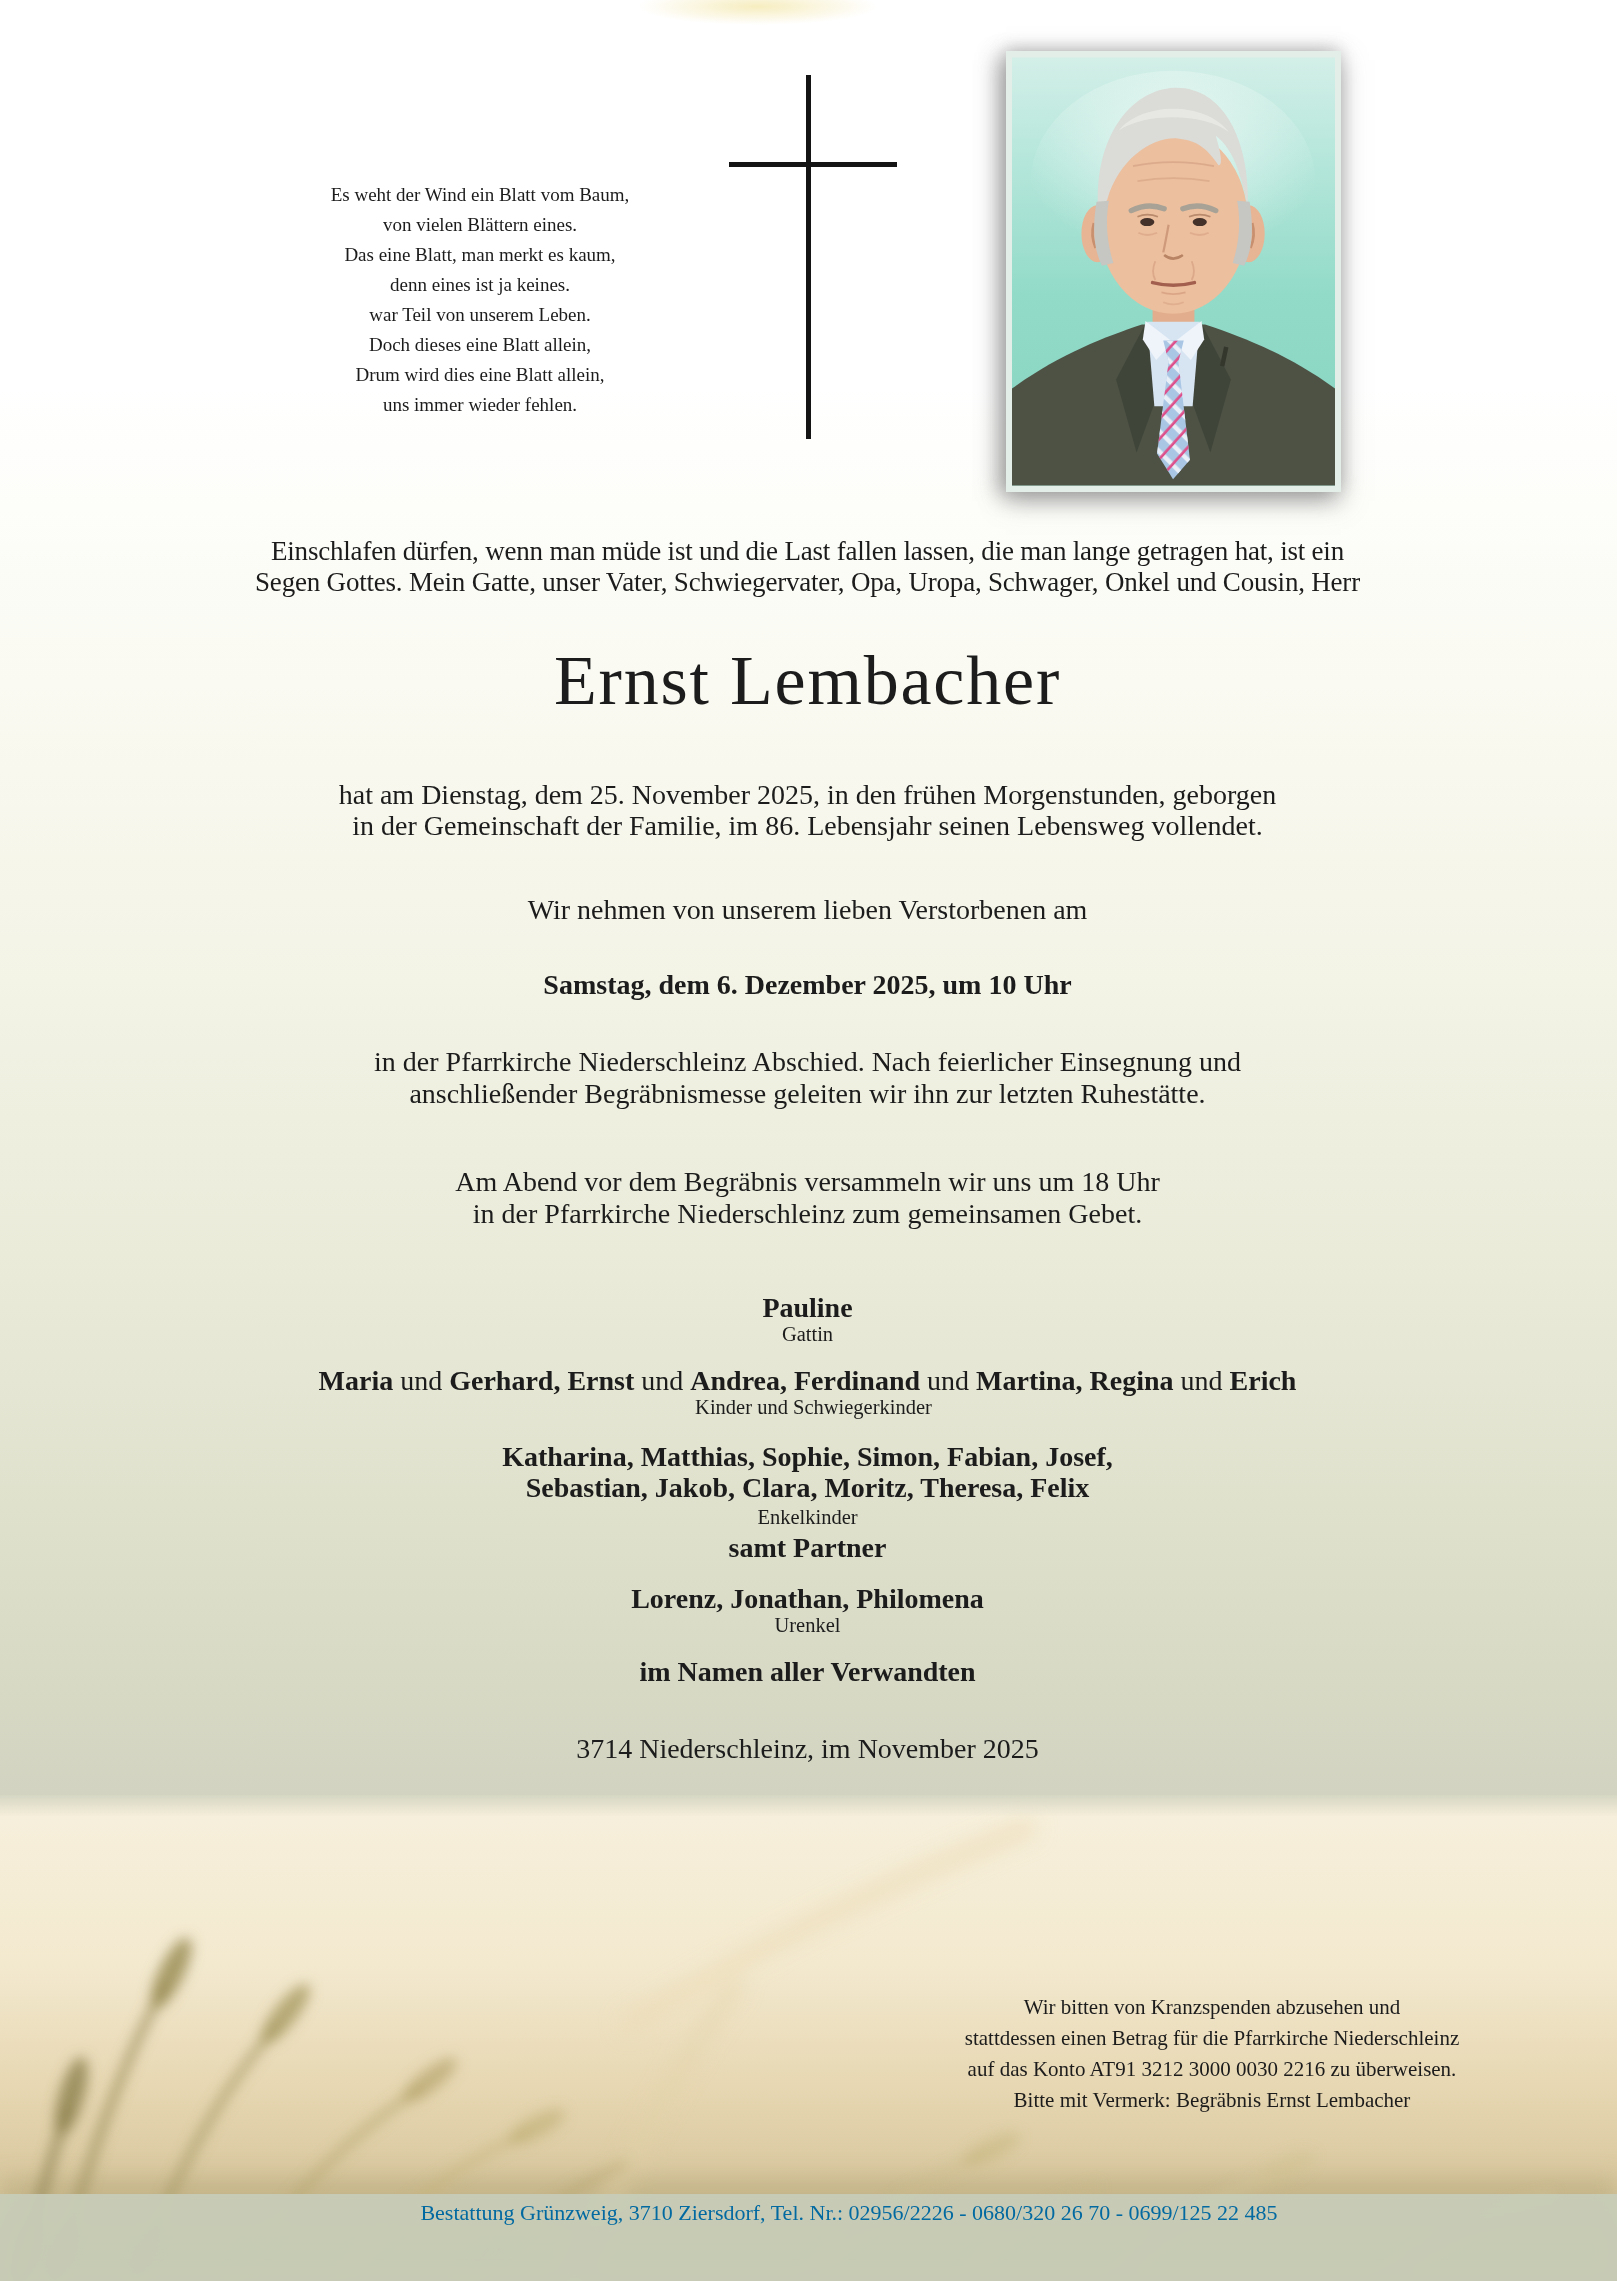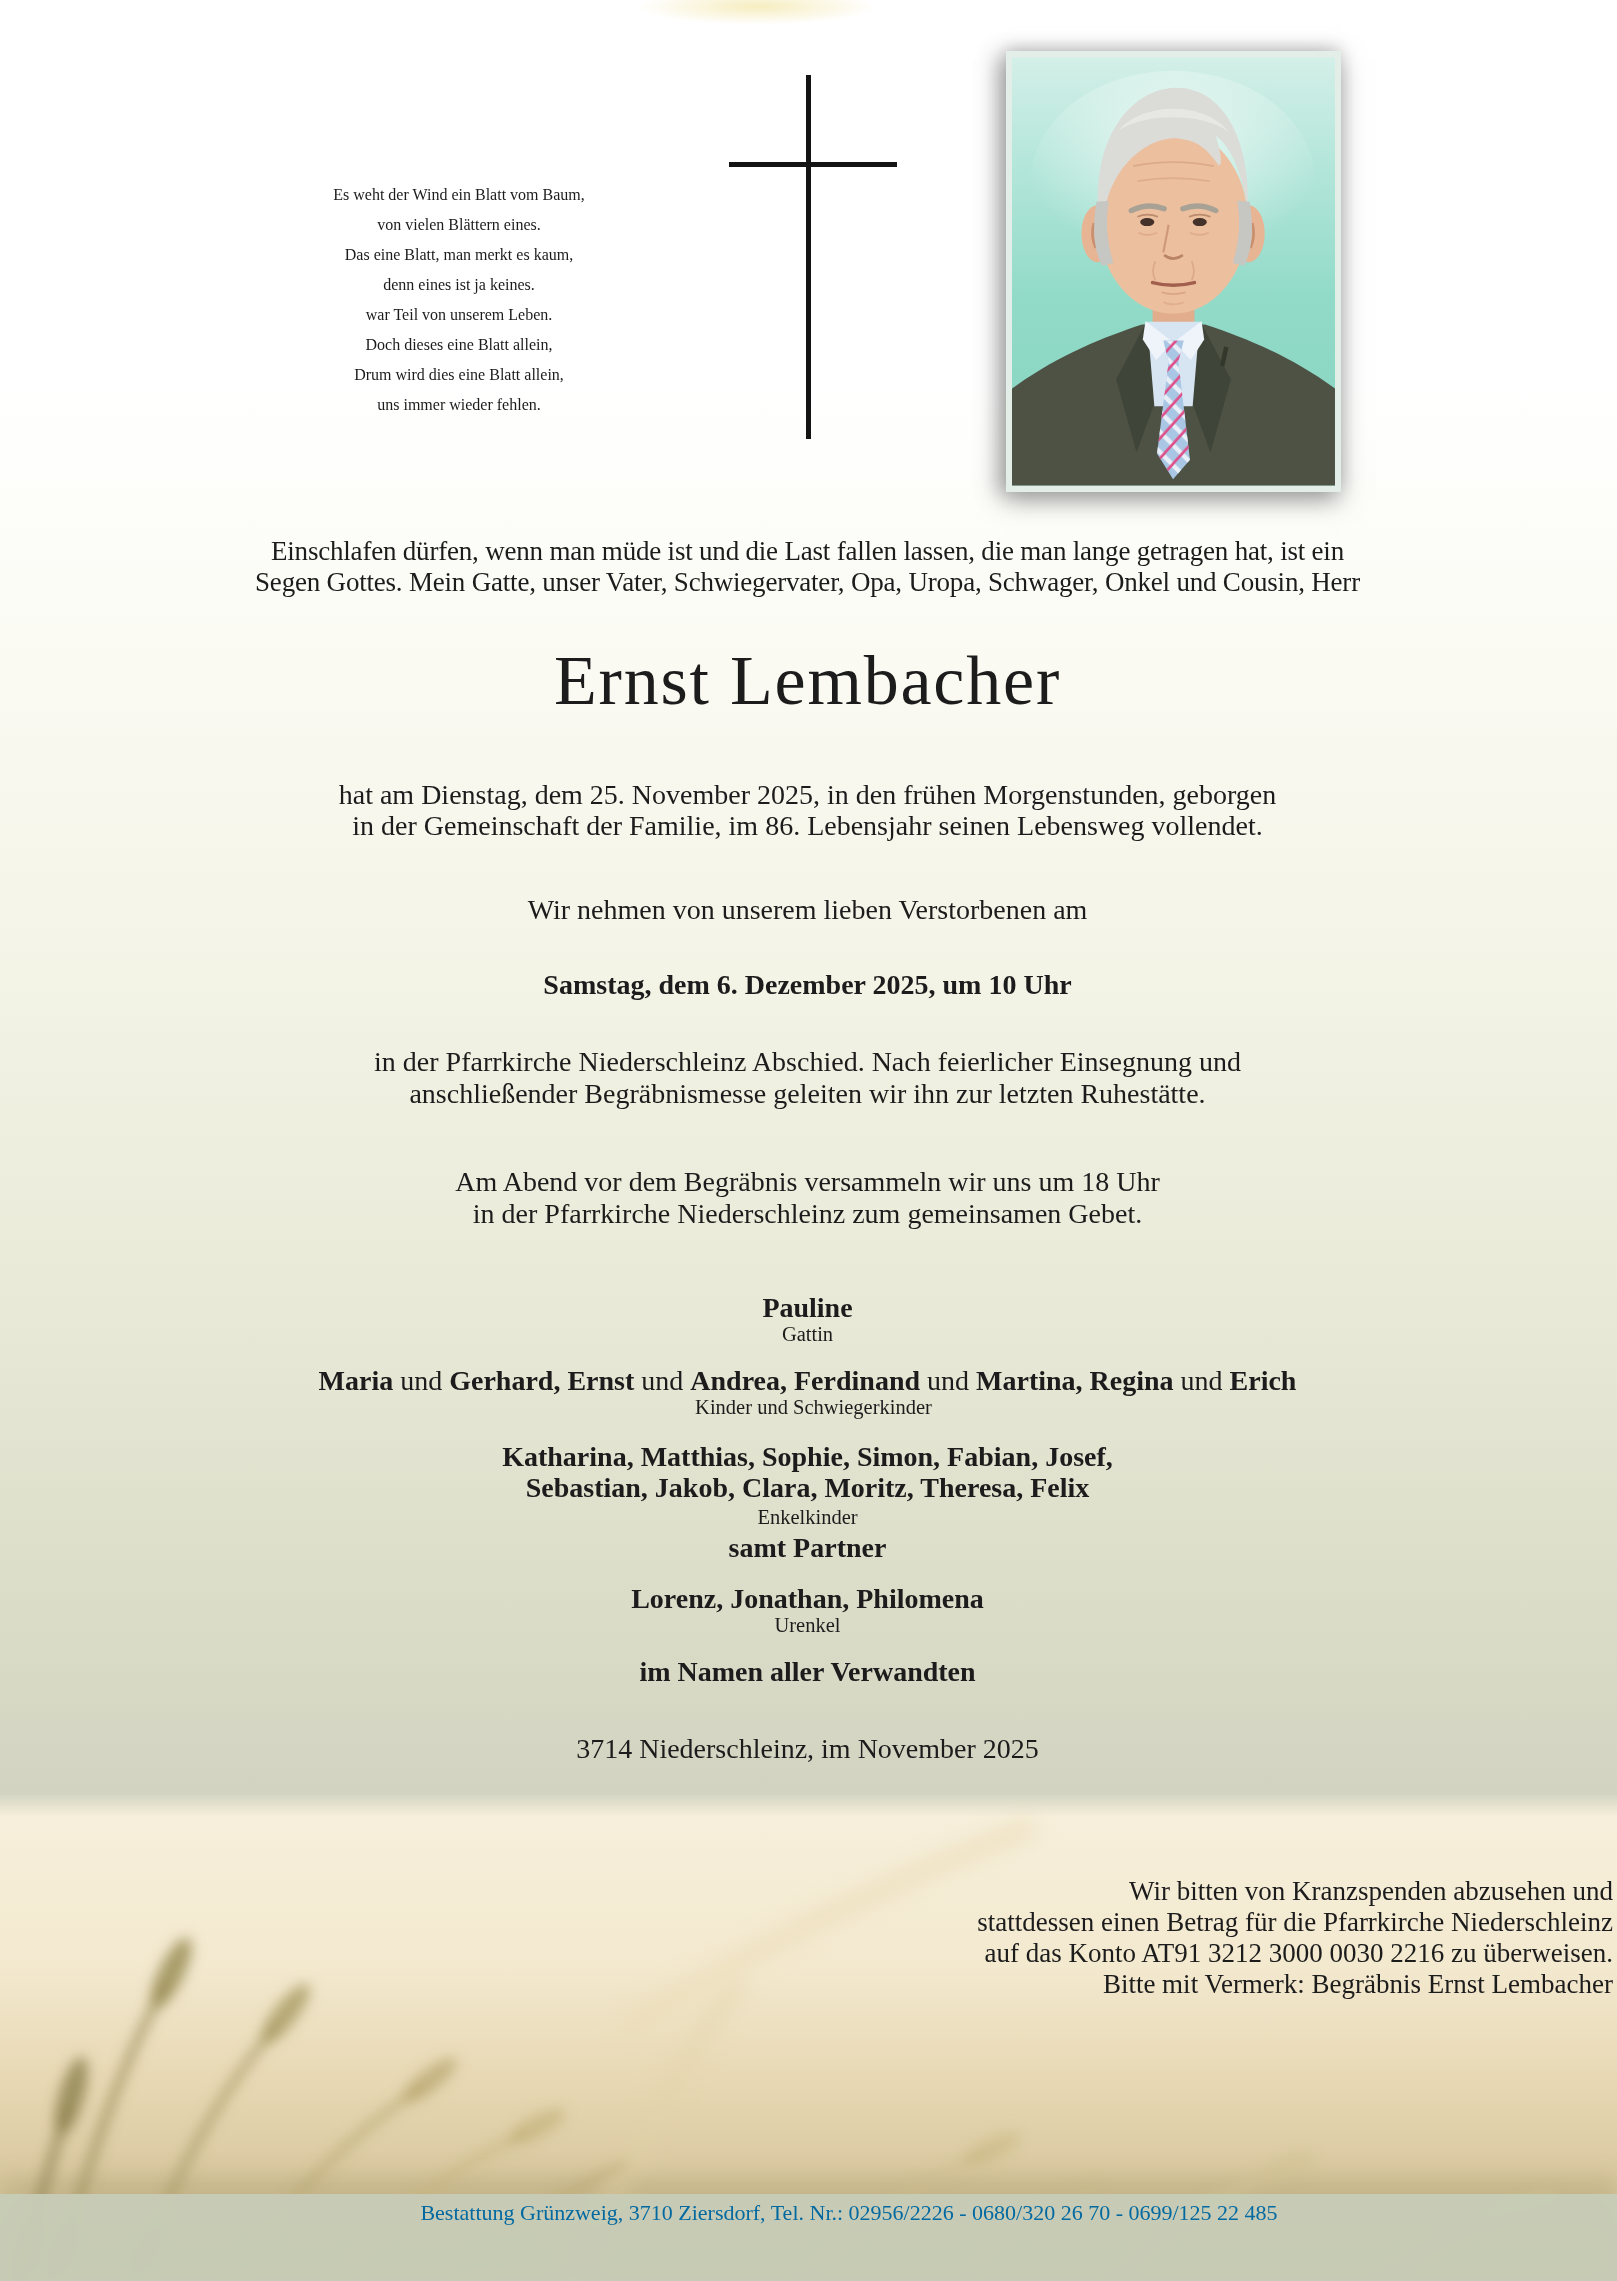--- a/index.html
+++ b/index.html
@@ -22,21 +22,21 @@
   .cross-v{position:absolute;left:806px;top:75px;width:5.3px;height:364px;background:#141414;}
   .cross-h{position:absolute;left:729px;top:162px;width:168px;height:5.3px;background:#141414;}
   
   .photo{position:absolute;left:1006px;top:51px;width:323px;height:429px;
     background:#e3eee9;padding:6.2px;
     box-shadow:0 9px 23px rgba(105,105,105,0.5),-10.7px 3.6px 19.6px rgba(120,120,120,0.38),0 -5.3px 14.3px rgba(150,150,150,0.3);}
   .photo svg{display:block;}
   
   .tb{position:absolute;text-align:center;}
   .full{left:0;width:1615px;}
-  .poem{left:196px;top:180px;width:526px;font-size:16px;line-height:30px;}
+  .poem{left:217px;top:180px;width:526px;font-size:19px;line-height:30px;}
   .intro{top:536px;font-size:27px;line-height:31px;letter-spacing:-0.2px;}
   .name{top:640px;font-size:70px;line-height:82px;font-weight:normal;letter-spacing:1.8px;}
   .announce{top:779px;font-size:28px;line-height:31px;}
   .wir-nehmen{top:894px;font-size:28px;line-height:31px;}
   .funeral-date{top:969px;font-size:28px;line-height:31px;font-weight:bold;}
   .church{top:1046px;font-size:28px;line-height:32px;}
   .evening{top:1166px;font-size:28px;line-height:32px;}
   .bold31{font-size:28px;line-height:31px;font-weight:bold;}
   .reg31{font-size:28px;line-height:31px;}
   .small-label{font-size:20.5px;line-height:23px;}
@@ -44,21 +44,21 @@
   .wife-rel{top:1323px;}
   .children{top:1365px;}
   .children-rel{top:1396px;padding-left:6px;}
   .grandchildren{top:1441px;}
   .grandchildren-rel{top:1506px;}
   .partners-note{top:1532px;}
   .greatgrand{top:1583px;}
   .greatgrand-rel{top:1614px;}
   .closing{top:1656px;}
   .place-date{top:1733px;}
-  .donation{left:811px;top:1876px;width:802px;font-size:27px;line-height:31px;text-align:right;}
+  .donation{left:811px;top:1992px;width:802px;font-size:21px;line-height:31px;}
   .footer{left:85px;top:2201px;width:1528px;font-size:22px;line-height:24.5px;color:#0369a1;}
   .b{font-weight:bold;}
   .r{font-weight:normal;}
 </style>
 </head>
 <body>
 
 <div class="page">
 
   <div class="bg-gradient"></div>

